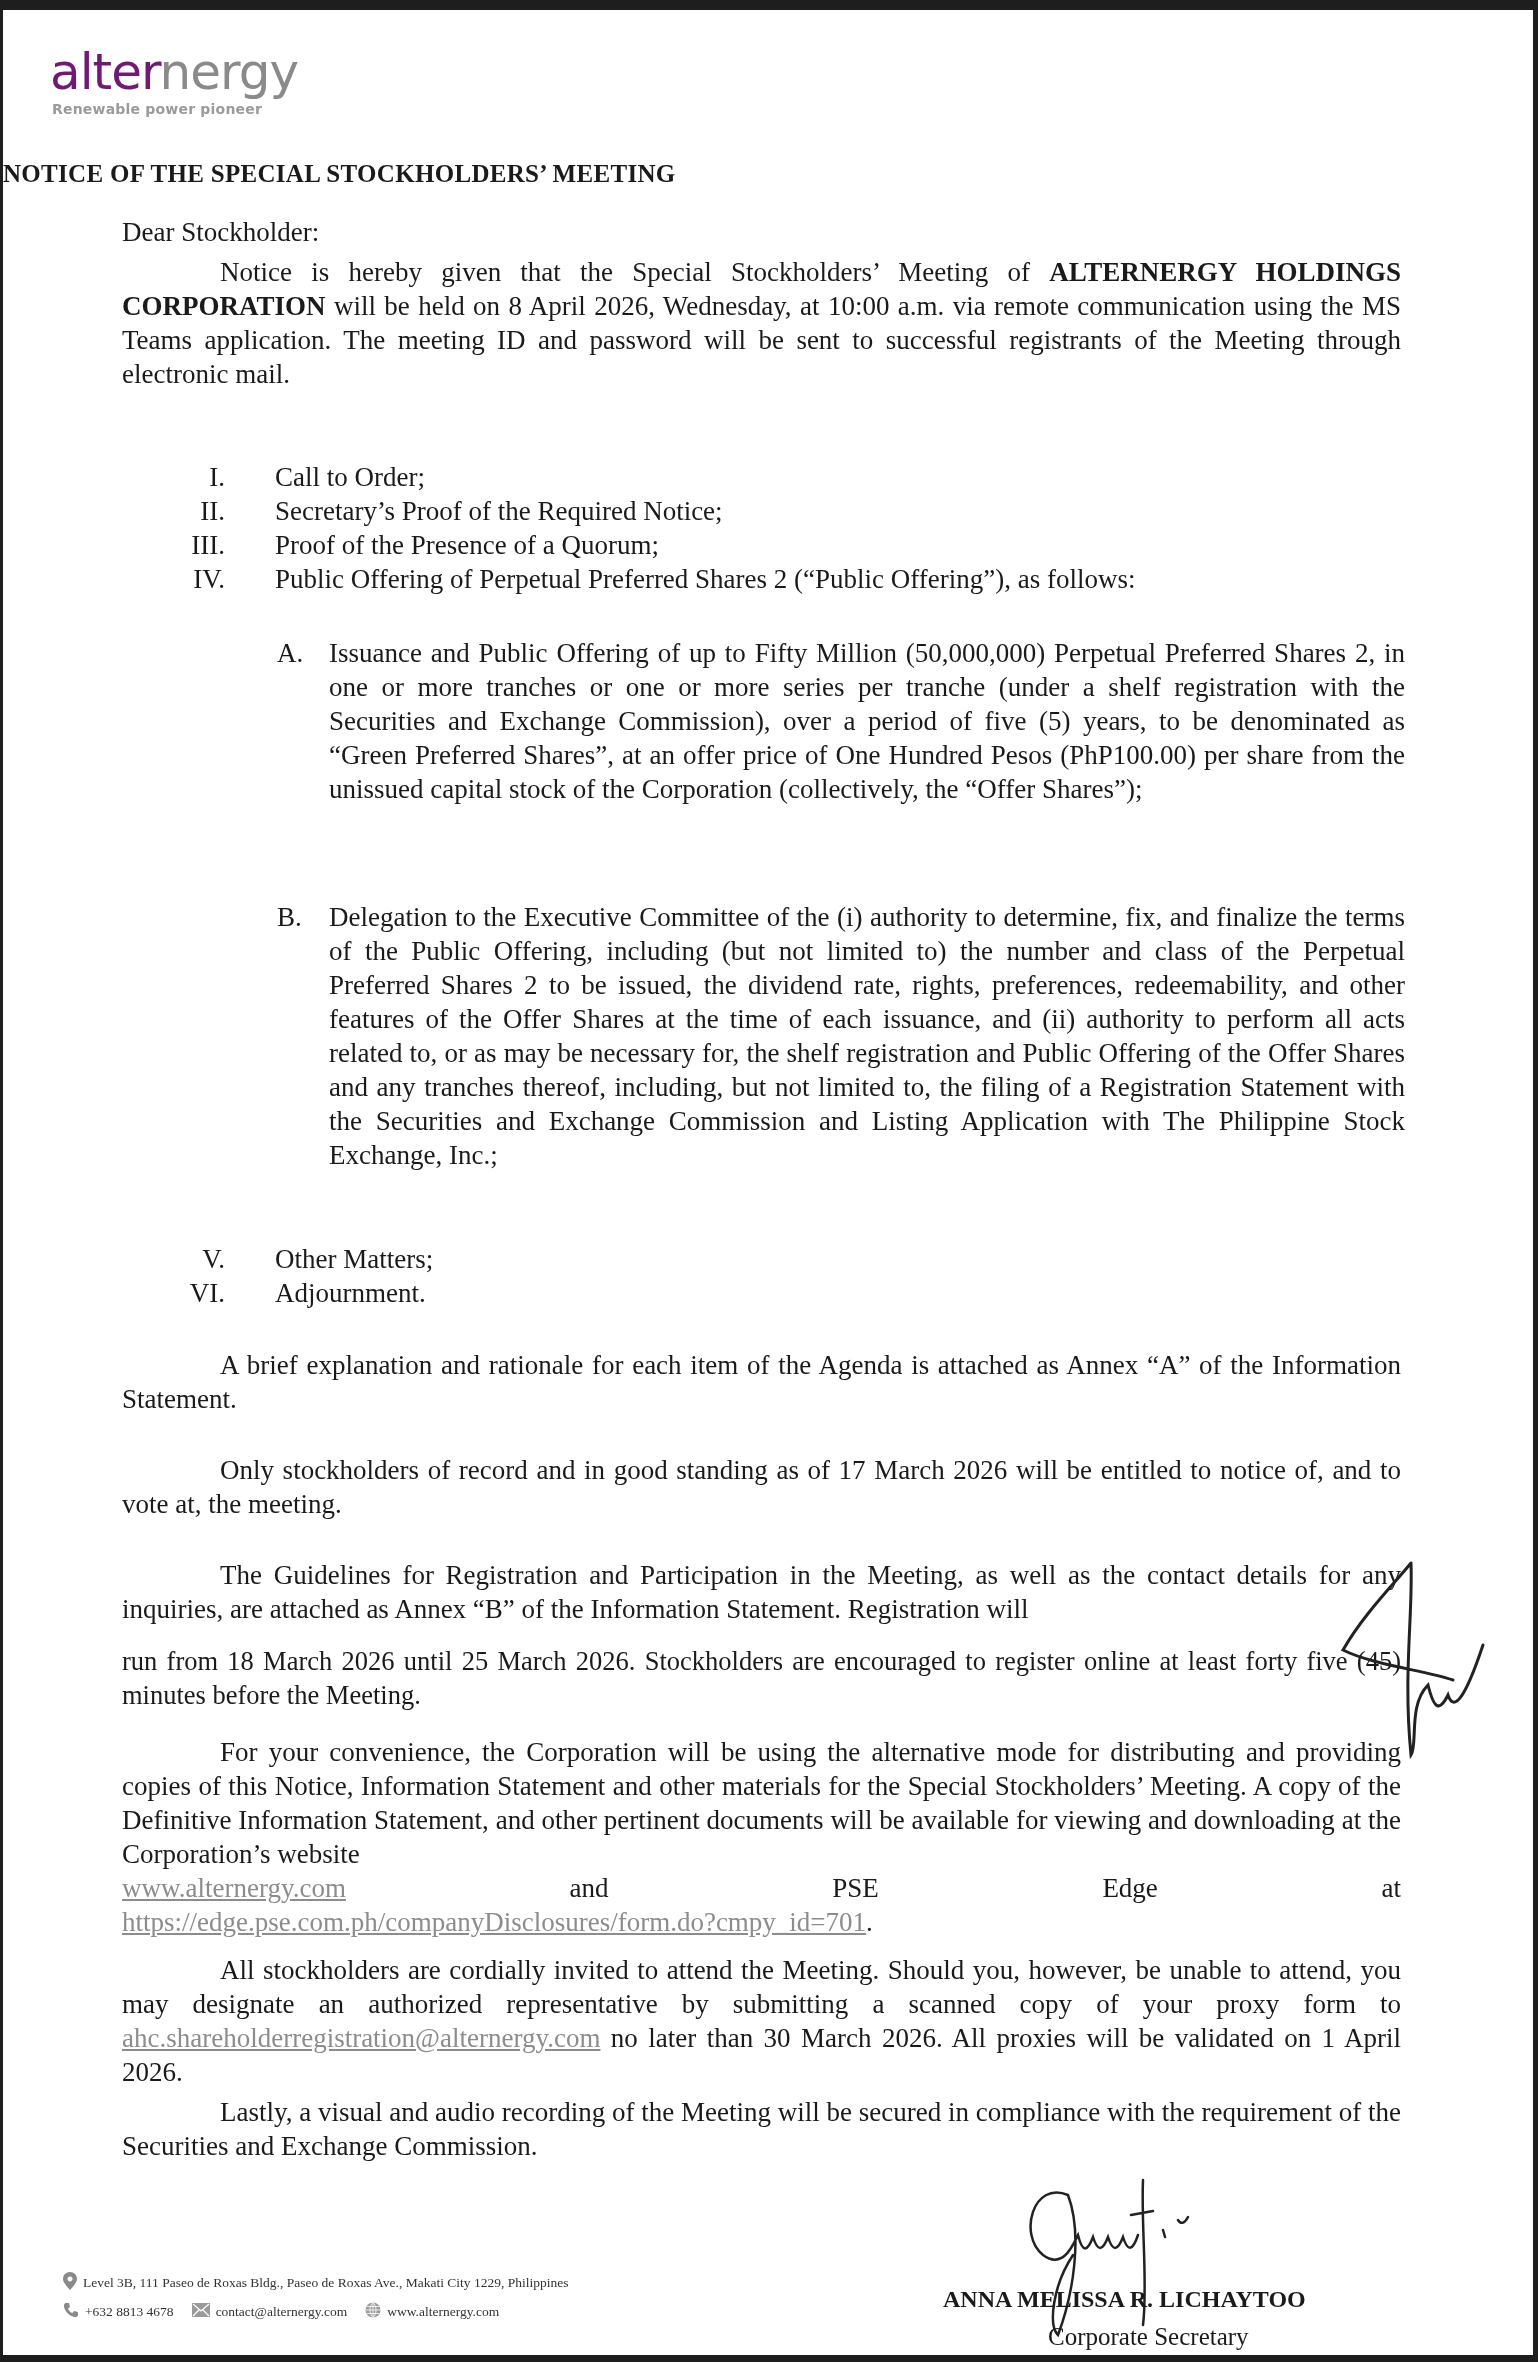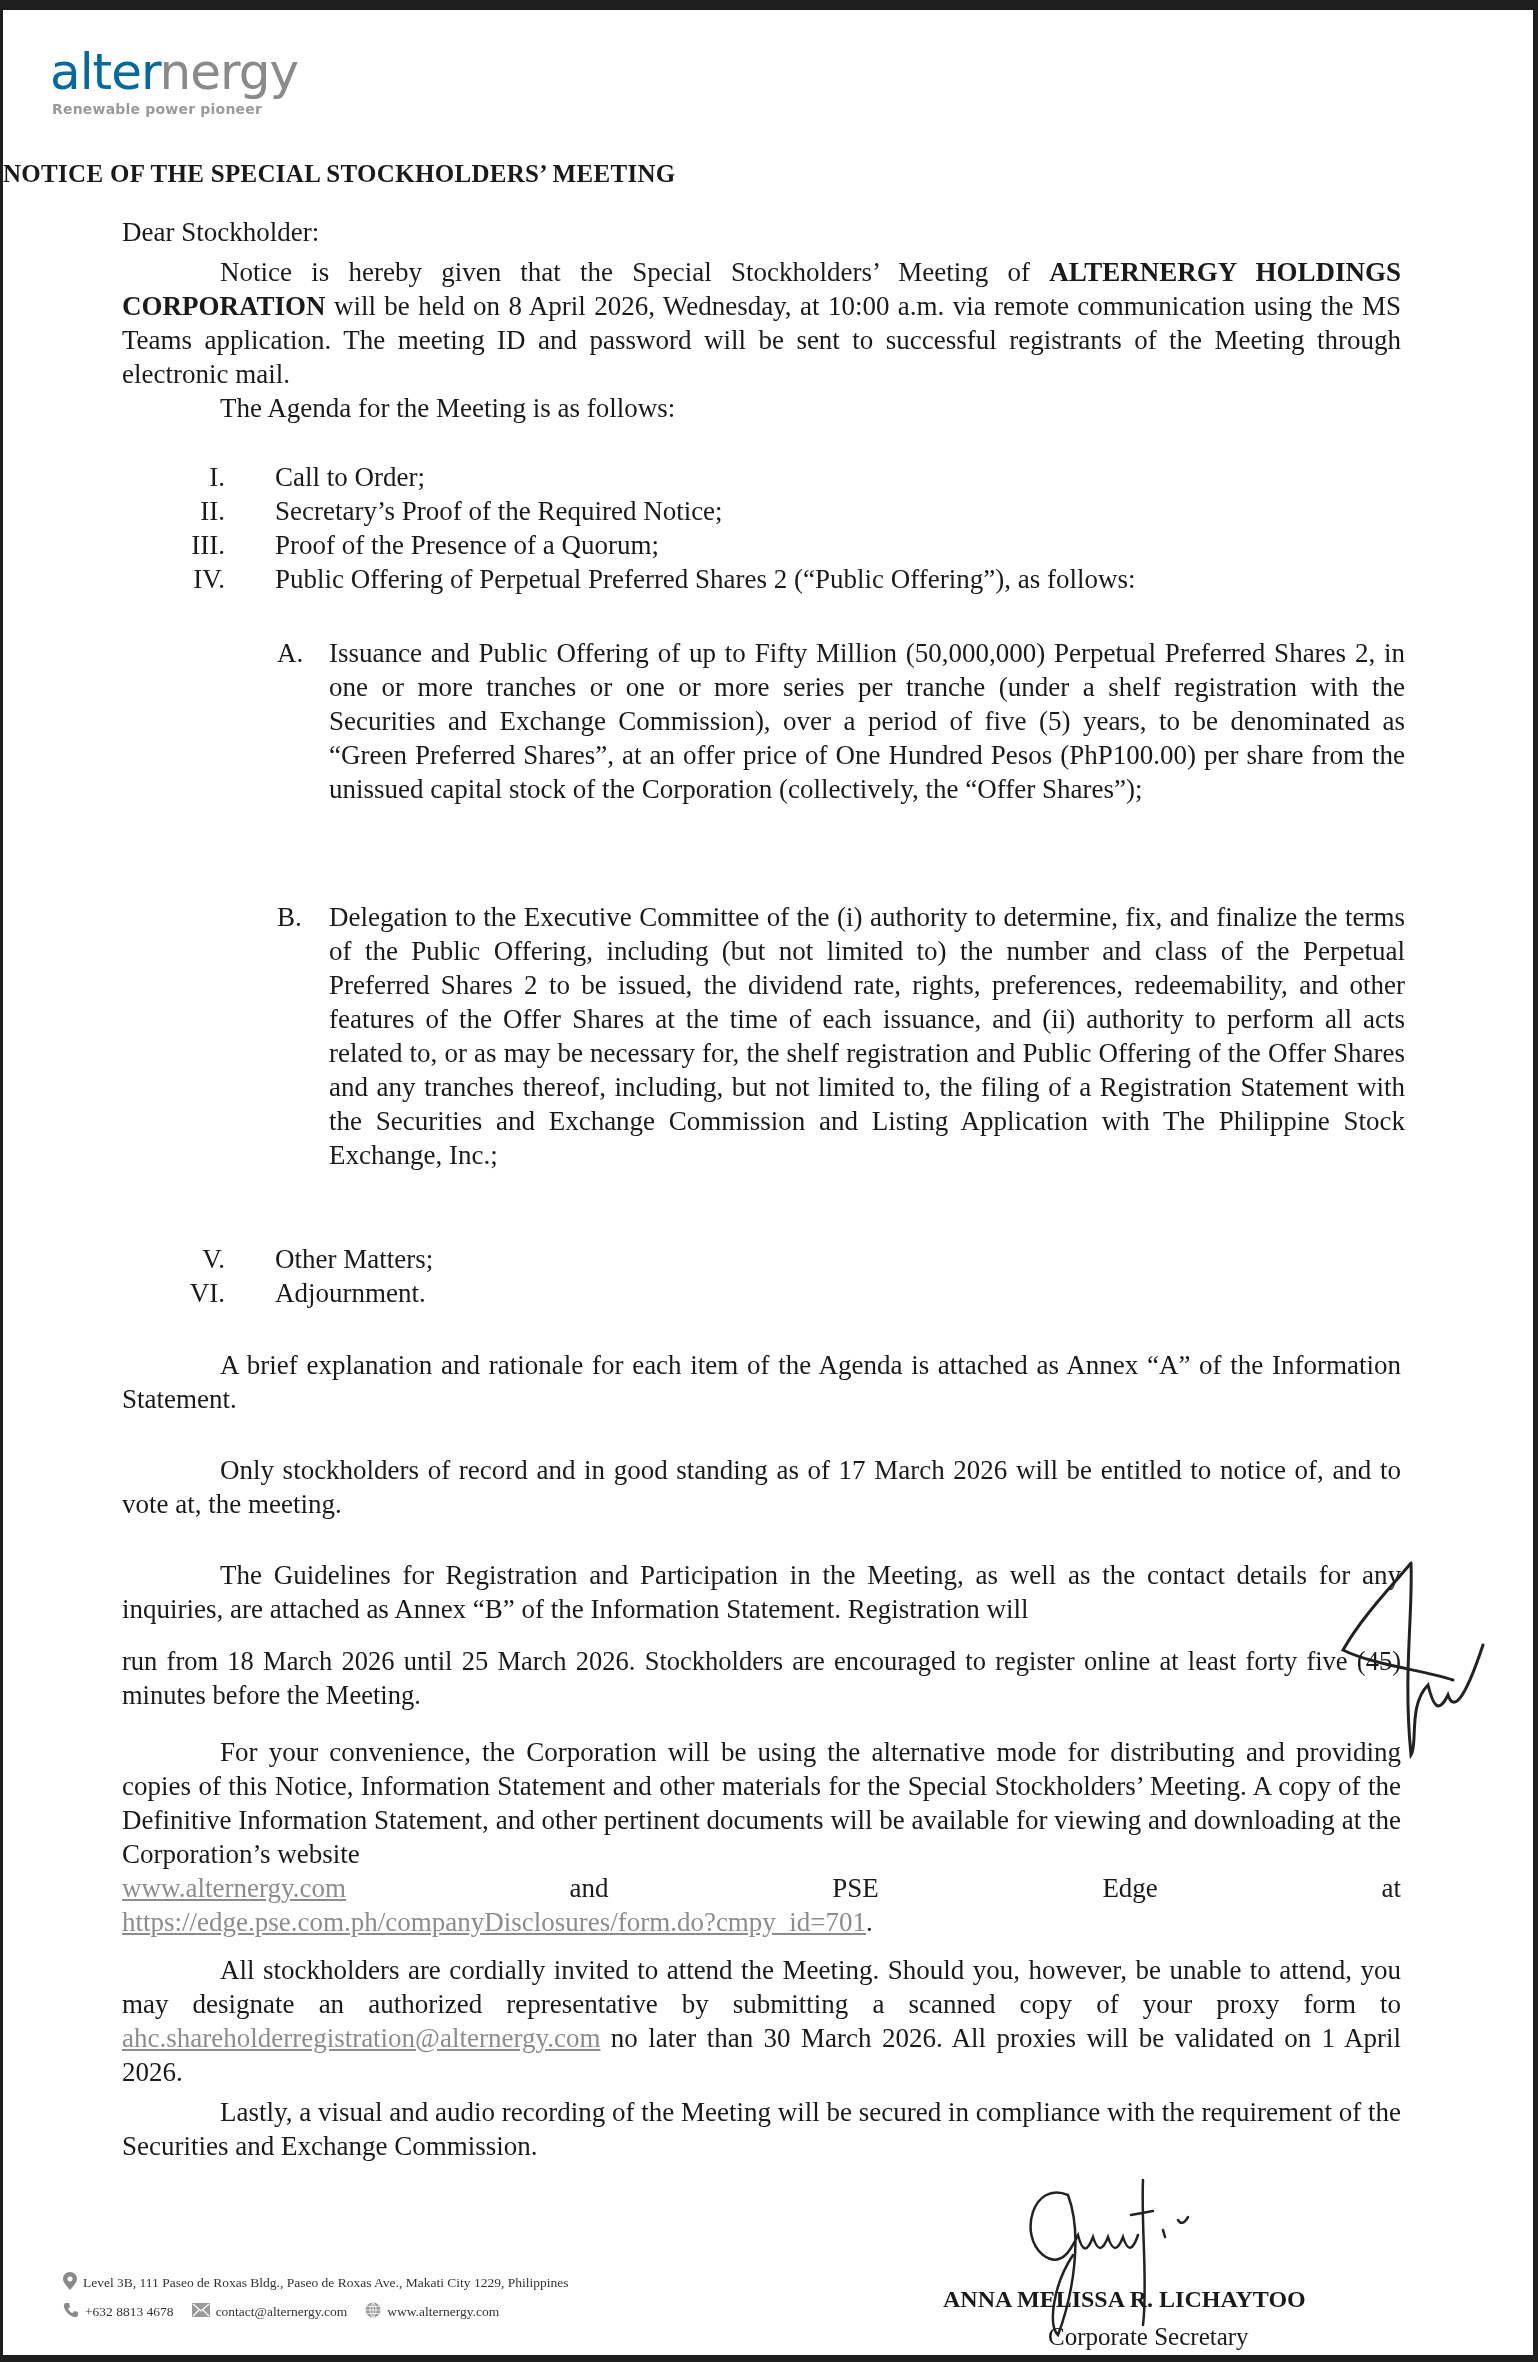--- a/index.html
+++ b/index.html
@@ -8,21 +8,21 @@
     background: #1e1e1e;
     font-family: "Liberation Serif", "DejaVu Serif", serif;
     color: #1a1a1a;
   }
   .page {
     position: absolute; left: 3px; top: 10px; width: 1530px; height: 2345px;
     background: #ffffff;
   }
   .abs { position: absolute; }
   .logo { left: 47px; top: 32px; font-family: "DejaVu Sans", sans-serif; font-size: 50px; letter-spacing: -1px; line-height: 60px; }
-  .logo .alter { color: #0369a1; }
+  .logo .alter { color: #701a75; }
   .logo .nergy { color: #8a8a8a; }
   .tagline { left: 49px; top: 91px; font-family: "DejaVu Sans", sans-serif; font-weight: bold; font-size: 14px; color: #9a9a9a; letter-spacing: 0.2px; }
   .title { left: 0; width: 1530px; top: 150px; font-weight: bold; font-size: 25px; letter-spacing: 0.3px; }
   .txt { font-size: 27px; line-height: 34px; }
   .para { left: 119px; width: 1279px; text-align: justify; }
   .indent { text-indent: 98px; }
   .agenda-item { left: 119px; width: 1290px; }
   .agenda-num { position: absolute; left: 0; width: 103px; text-align: right; }
   .agenda-text { position: absolute; left: 153px; white-space: nowrap; }
   .sub { left: 274px; width: 1128px; }
@@ -47,21 +47,20 @@
   <div class="abs logo"><span class="alter">alter</span><span class="nergy">nergy</span></div>
   <div class="abs tagline">Renewable power pioneer</div>
 
   <div class="abs title">NOTICE OF THE SPECIAL STOCKHOLDERS’ MEETING</div>
 
   <div class="abs txt" style="left:119px; top:205px;">Dear Stockholder:</div>
 
   <div class="abs txt para indent" style="top:245px;">
     <span>Notice is hereby given that the Special Stockholders’ Meeting of </span><span class="bold">ALTERNERGY HOLDINGS CORPORATION</span><span> will be held on 8 April 2026, Wednesday, at 10:00 a.m. via remote communication using the MS Teams application. The meeting ID and password will be sent to successful registrants of the Meeting through electronic mail.</span>
   </div>
-  <div class="abs txt" style="left:217px; top:381px;">The Agenda for the Meeting is as follows:</div>
 
   <div class="abs txt agenda-item" style="top:450px; height:34px;">
     <span class="agenda-num">I.</span>
     <span class="agenda-text">Call to Order;</span>
   </div>
   <div class="abs txt agenda-item" style="top:484px; height:34px;">
     <span class="agenda-num">II.</span>
     <span class="agenda-text">Secretary’s Proof of the Required Notice;</span>
   </div>
   <div class="abs txt agenda-item" style="top:518px; height:34px;">

